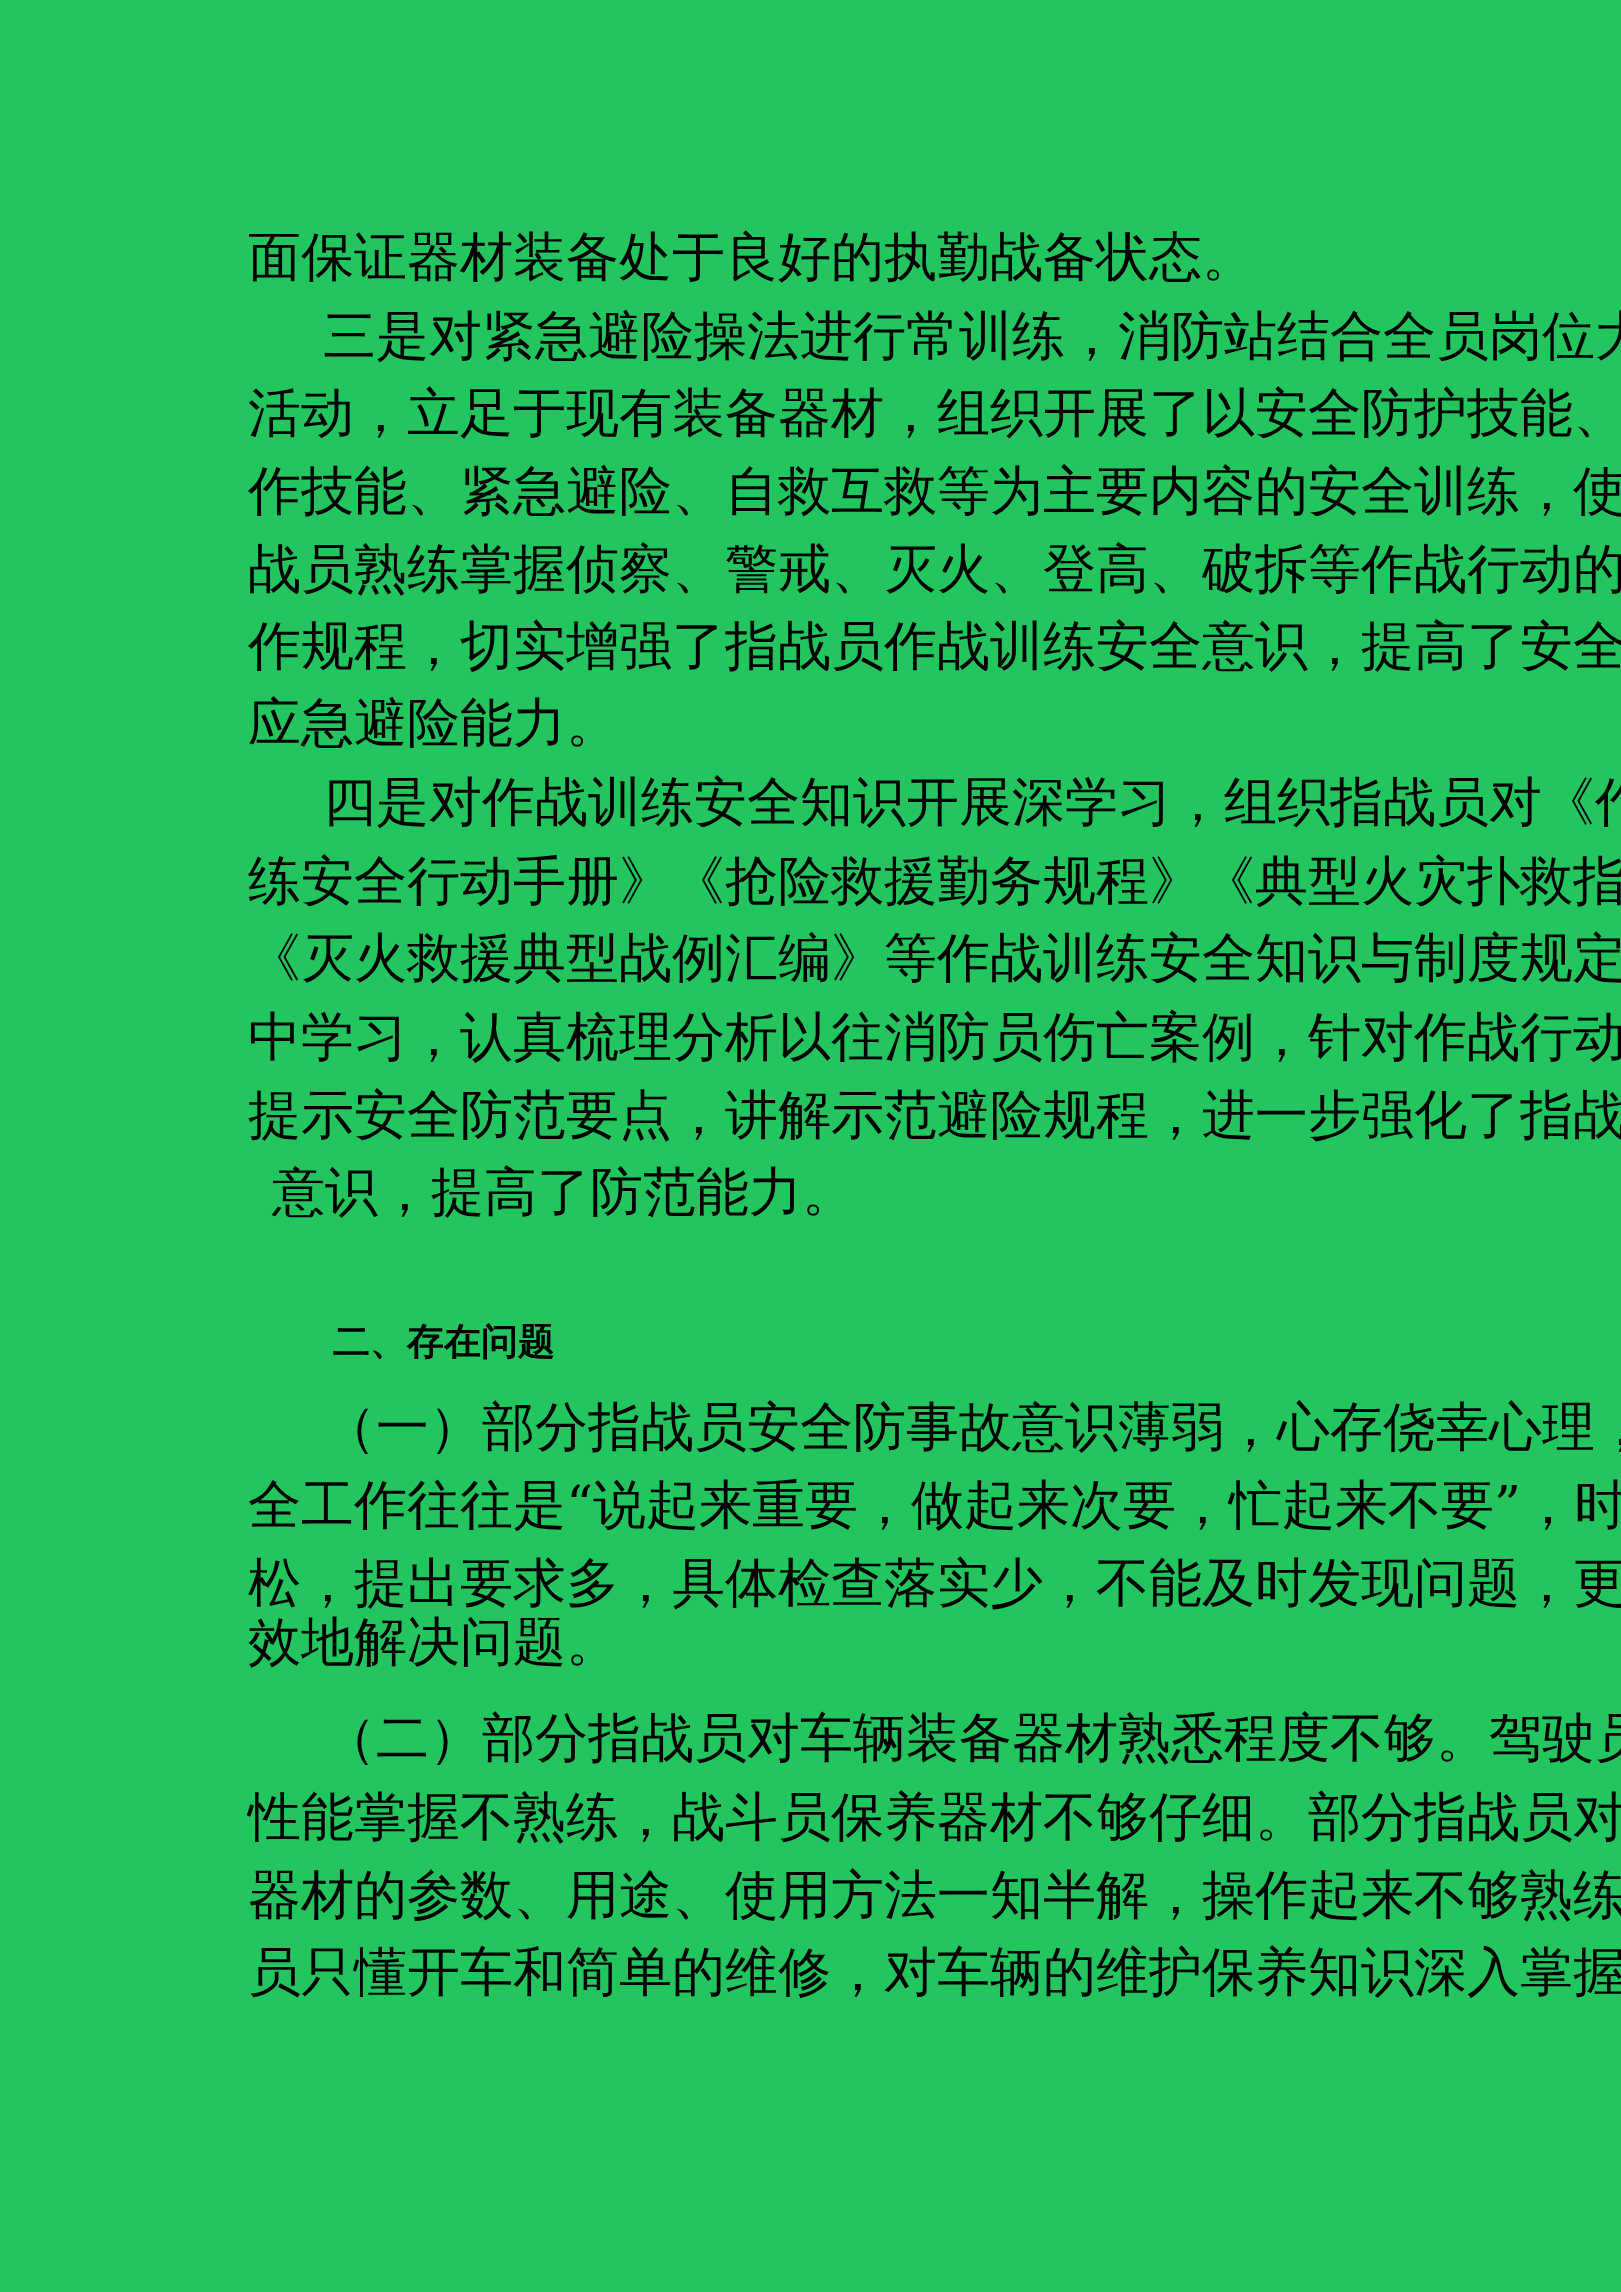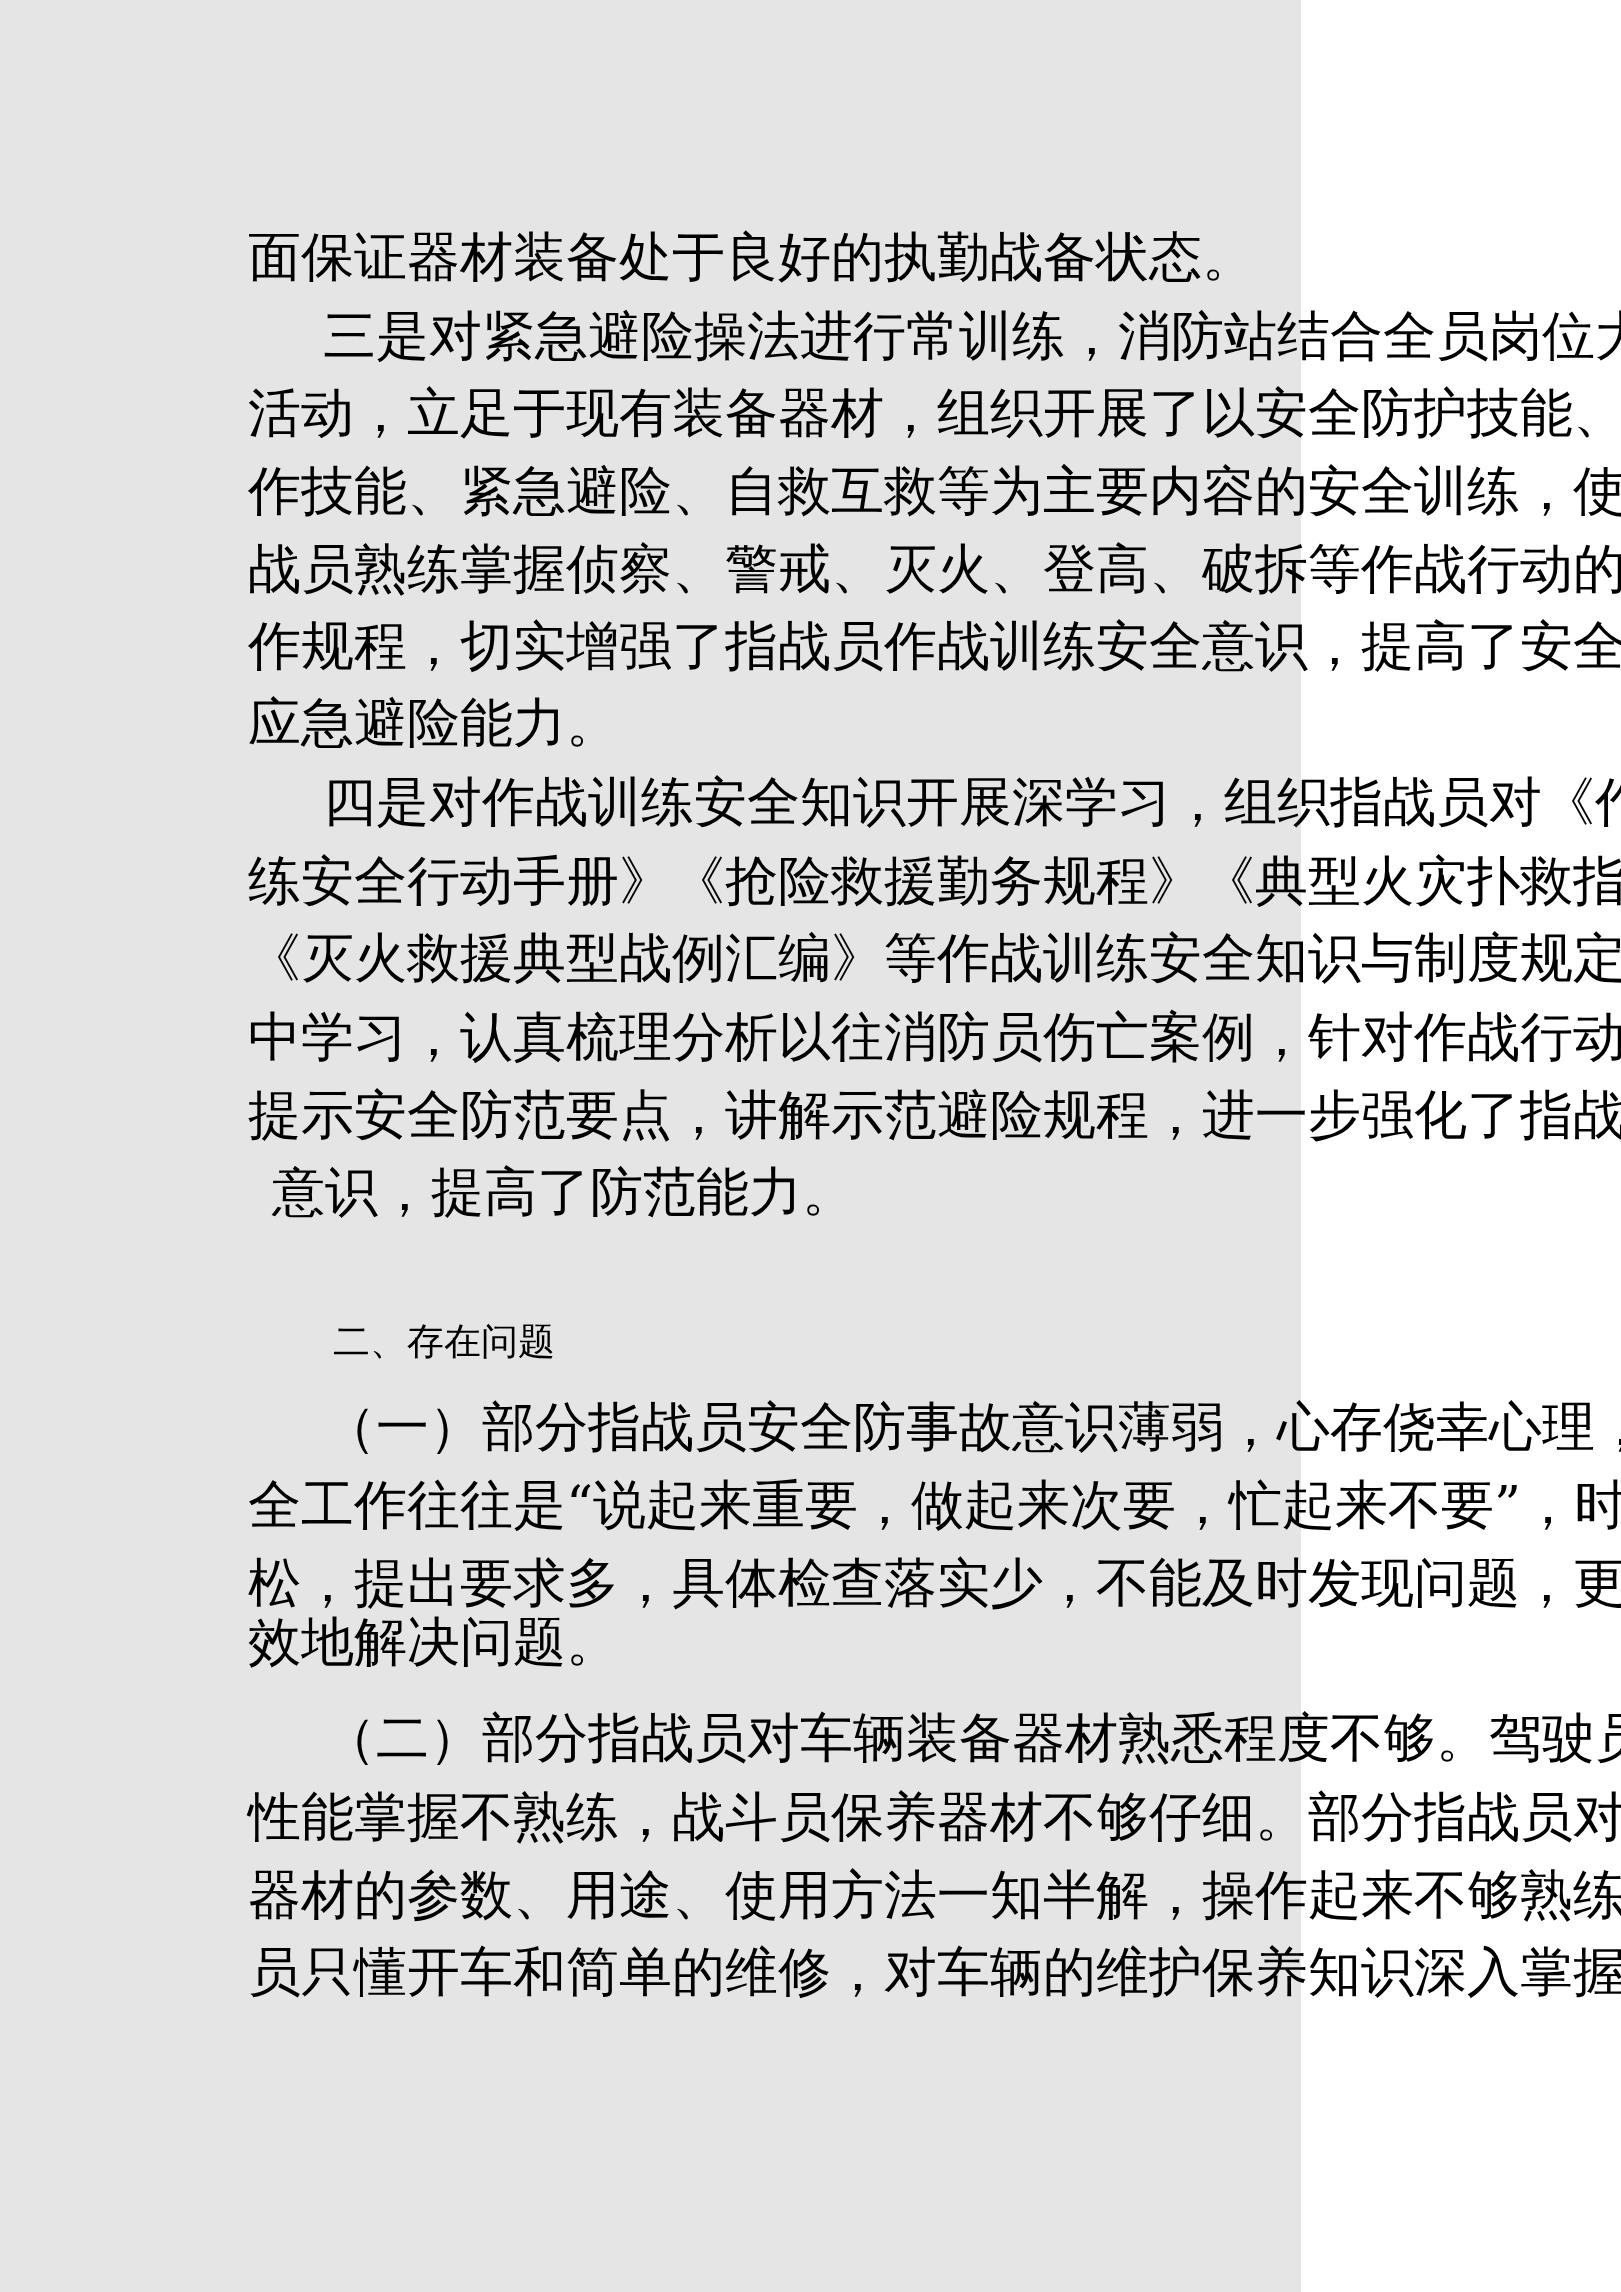--- a/index.html
+++ b/index.html
@@ -10,23 +10,23 @@
     body {
       width: 1621px;
       height: 2293px;
       position: relative;
       overflow: hidden;
     }
     .page {
       position: absolute;
       left: 0;
       top: 0;
-      width: 1301px;
+      width: 1621px;
       height: 2293px;
-      background: #e5e5e5;
+      background: #22c55e;
     }
     .line {
       position: absolute;
       left: 248px;
       width: 1137px;
       height: 59px;
       line-height: 59px;
       font-family: "DejaVu Serif", "Liberation Serif", serif;
       font-size: 53px;
       color: #000000;
@@ -40,21 +40,21 @@
     .line.indent {
       left: 323px;
       width: 1062px;
     }
     .heading {
       position: absolute;
       left: 333px;
       height: 49px;
       line-height: 49px;
       font-family: "DejaVu Sans", "Liberation Sans", sans-serif;
-      font-weight: normal;
+      font-weight: bold;
       font-size: 37px;
       color: #000000;
       white-space: nowrap;
     }
   </style>
 </head>
 <body>
 
 <div class="page">
 

